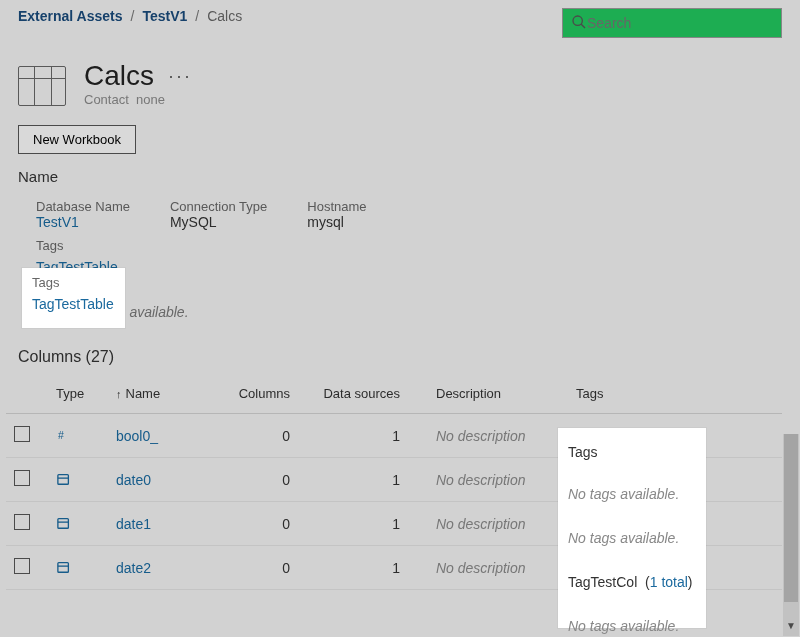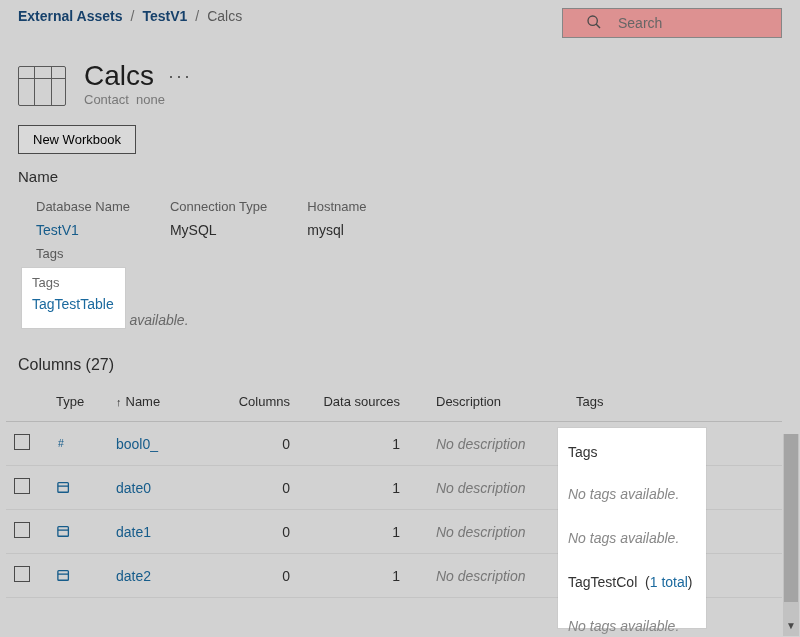--- a/index.html
+++ b/index.html
@@ -32,41 +32,41 @@
   .bright-cell.row2 { top:146px; font-style:normal; color:#333;}
   .bright-cell.row3 { top:190px;}
   .count {color:#1a699e;}
 
   
   .topbar { display:flex; align-items:flex-start; padding:8px 18px; height:42px; }
   .breadcrumb { display:flex; gap:8px; align-items:center; font-size:14px;}
   .breadcrumb a { color:#1a4a7a; text-decoration:none; font-weight:600;}
   .breadcrumb .sep { color:#777;}
   .breadcrumb .cur { color:#666; font-weight:400;}
-  .search { margin-left:auto; display:flex; align-items:center; border:1px solid #999; background:#fca5a5; height:30px; width:220px; padding:0 23px; gap:16px;}
+  .search { margin-left:auto; display:flex; align-items:center; border:1px solid #999; background:#22c55e; height:30px; width:220px; padding:0 8px; gap:0;}
   .search svg { width:16px; height:16px; stroke:#555; fill:none; stroke-width:2;}
   .search input { border:none; outline:none; font-size:14px; flex:1; background:transparent; color:#555;}
 
   
   .page-head { display:flex; align-items:flex-start; padding:18px 18px 4px; gap:18px;}
   .ds-icon { width:48px; height:40px; border:1.5px solid #666; border-radius:2px; position:relative; margin-top:6px;}
   .ds-icon::before {content:""; position:absolute; left:0; right:0; top:11px; border-top:1.5px solid #666;}
   .ds-icon::after {content:""; position:absolute; top:0; bottom:0; left:15px; border-left:1.5px solid #666; width:16px; border-right:1.5px solid #666;}
   .title-row { display:flex; align-items:center; gap:14px;}
   .title-row h1 { font-size:28px; font-weight:400; color:#222;}
   .more-dots { color:#555; font-size:18px; letter-spacing:2px; cursor:pointer; user-select:none;}
   .contact {color:#888; font-size:13px; }
   .contact span{color:#888;}
 
   .btn { display:inline-block; border:1px solid #555; padding:6px 14px; font-size:13px; background:#f7f7f7; margin:14px 18px 8px; cursor:pointer;}
 
   
   .section-h { padding:6px 18px; font-size:15px; color:#333;}
   .meta { display:flex; gap:40px; padding:8px 36px 4px;}
-  .meta .block .label {color:#666; font-size:13px; margin-bottom:8px;}
+  .meta .block .label {color:#666; font-size:13px; margin-bottom:0;}
   .meta .block .val {color:#333; font-size:14px;}
   .meta .block .val.link {color:#1a699e;}
   .tags-block, .desc-block { padding:4px 36px;}
   .tags-block .label, .desc-block .label {color:#666; font-size:13px; margin-bottom:6px;}
   .tags-block .val {color:#1a699e;}
   .desc-block .val {font-style:italic; color:#777;}
 
   
   .col-head { padding:24px 18px 8px; font-size:16px;}
   .table-wrap { position:relative; padding:0 18px 8px 6px;}

